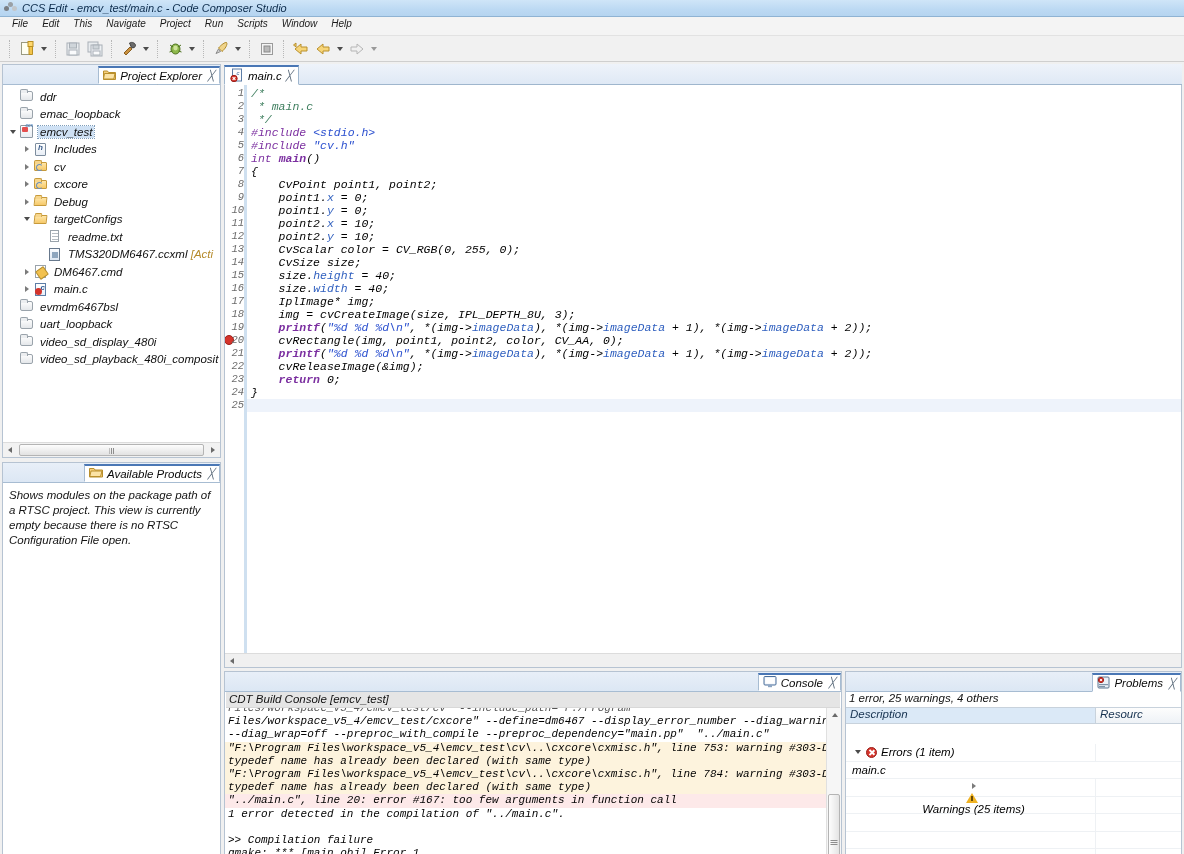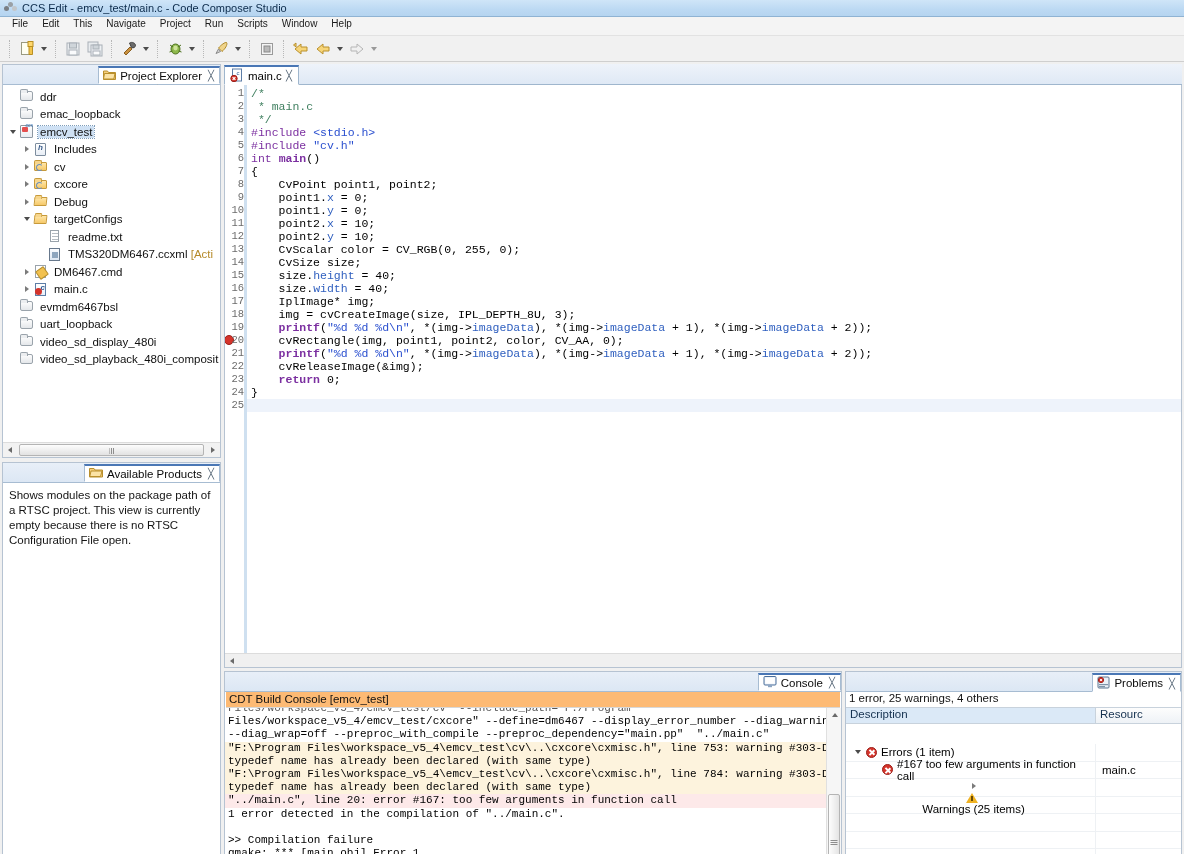--- a/index.html
+++ b/index.html
@@ -5,21 +5,21 @@
   * { box-sizing: border-box; }
   html, body {
     margin: 0; padding: 0;
     width: 1184px; height: 854px;
     overflow: hidden;
     font-family: "Liberation Sans", sans-serif;
     font-size: 11px;
     background: #f0f0f0;
   }
   #app { position: relative; width: 1184px; height: 676px;
-         background: linear-gradient(#cfe3f7, #b9d6f2); }
+         background: linear-gradient(#cfe3f7, #b9d6f2); font-style: italic; }
 
   
   .titlebar {
     height: 17px; display: flex; align-items: center; gap: 5px;
     padding-left: 4px;
     background: linear-gradient(#cfe5f8, #bcd9f3 60%, #b5d4f0);
     font-size: 11px; color: #0b2a4a;
     border-bottom: 1px solid #8fb3d3;
   }
   .titlebar .winicon {
@@ -225,21 +225,21 @@
           border-bottom:3.5px solid transparent;border-right:4.5px solid #6a6a6a;}
   .triR { width:0;height:0;border-top:3.5px solid transparent;
           border-bottom:3.5px solid transparent;border-left:4.5px solid #6a6a6a;}
   .triU { width:0;height:0;border-left:3.5px solid transparent;
           border-right:3.5px solid transparent;border-bottom:4.5px solid #6a6a6a;}
 
   
   #consoleView { position:absolute; left:224px; top:609px; width:618px;
                  height:243px; }
   .consoleHeader { height:16px; font-size:11.5px; color:#111; padding:1px 0 0 3px;
-                   background:#fdba74; border-bottom:1px solid #d8d8d8;}
+                   background:#e5e5e5; border-bottom:1px solid #d8d8d8;}
   .consoleBody { position:absolute; left:0; right:0; top:36px; bottom:0;
                  background:#fff; overflow:hidden;}
   .cwrap { position:absolute; inset:0 15px 0 0; overflow:hidden;
            font-family:"Liberation Mono", monospace; font-size:11px;
            line-height:13.2px; white-space:pre; }
   .cline { padding-left:3px; height:13.2px; }
   .cline.warn { background:#fdf3dd; }
   .cline.err  { background:#fde9e9; }
   .cvscroll { position:absolute; right:0; top:0; bottom:0; width:15px;
               background:#f6f6f6; border-left:1px solid #e0e0e0; }
@@ -809,27 +809,20 @@
                   <i class="arrowD"></i>
                 </span>
                 <span style="width: 14px; display: flex; align-items: center; justify-content: center; flex: 0 0 auto; margin-right: 3px;">
                   <i class="errIcon"></i>
                 </span>
                 <span>Errors (1 item)</span>
               </div>
               <div class="c2"></div>
             </div>
             <div class="pb-row">
-              <div class="c1" style="padding-left: 22px;">
-                <span class="twist"></span>
-                <span style="width: 14px; display: flex; align-items: center; justify-content: center; flex: 0 0 auto; margin-right: 3px;">
-                  <i class="errIcon"></i>
-                </span>
-                <span>#167 too few arguments in function call</span>
-              </div>
               <div class="c2">main.c</div>
             </div>
             <div class="pb-row">
               <div class="c1" style="padding-left: 6px; flex-direction: column;">
                 <span class="twist">
                   <i class="arrowR"></i>
                 </span>
                 <span style="width: 14px; display: flex; align-items: center; justify-content: center; flex: 0 0 auto; margin-right: 3px;">
                   <i class="warnIcon"></i>
                 </span>

